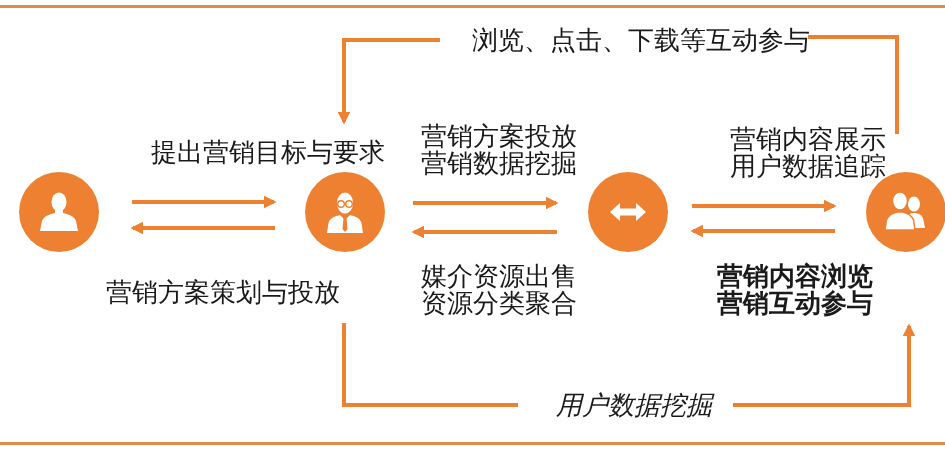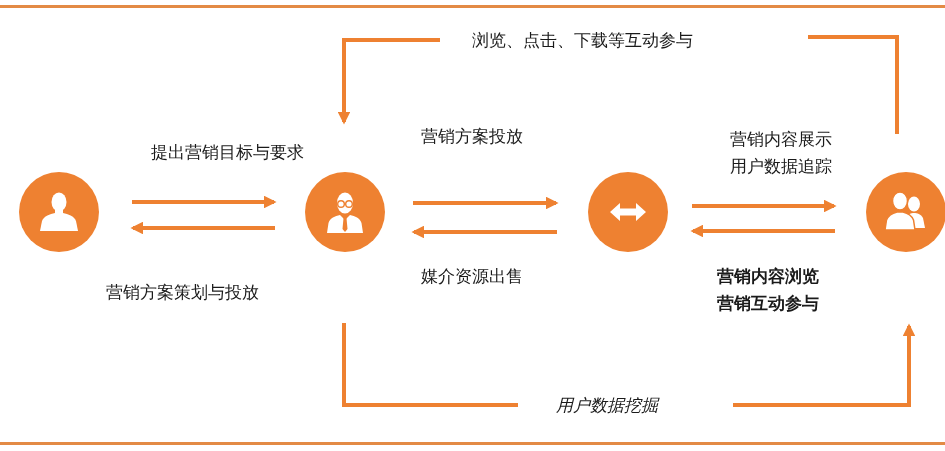--- a/index.html
+++ b/index.html
@@ -25,21 +25,21 @@
     .rule-bottom { top: 442px; }
     svg.connectors {
       position: absolute;
       left: 0;
       top: 0;
       width: 945px;
       height: 451px;
     }
     .label {
       position: absolute;
-      font-size: 17px;
+      font-size: 26px;
       line-height: 27px;
       white-space: nowrap;
       letter-spacing: 0px;
     }
     .label .line { display: block; }
     .node {
       position: absolute;
       width: 80px;
       height: 80px;
       border-radius: 50%;
@@ -121,24 +121,26 @@
 <div class="label" style="left:107px; top:139px;margin-left:44px;">
   <span class="line">提出营销目标与要求</span>
 </div>
 
 <div class="label" style="left:106px; top:279px;">
   <span class="line">营销方案策划与投放</span>
 </div>
 
 <div class="label" style="left:413px; top:123px;margin-left:8px;">
   <span class="line">营销方案投放</span>
+  <span class="line">营销数据挖掘</span>
 </div>
 
 <div class="label" style="left:421px; top:263px;text-align:center;">
   <span class="line">媒介资源出售</span>
+  <span class="line">资源分类聚合</span>
 </div>
 
 <div class="label" style="left:730px; top:126px;">
   <span class="line">营销内容展示</span>
   <span class="line">用户数据追踪</span>
 </div>
 
 <div class="label" style="left:717px; top:263px;font-weight:bold;">
   <span class="line">营销内容浏览</span>
   <span class="line">营销互动参与</span>

